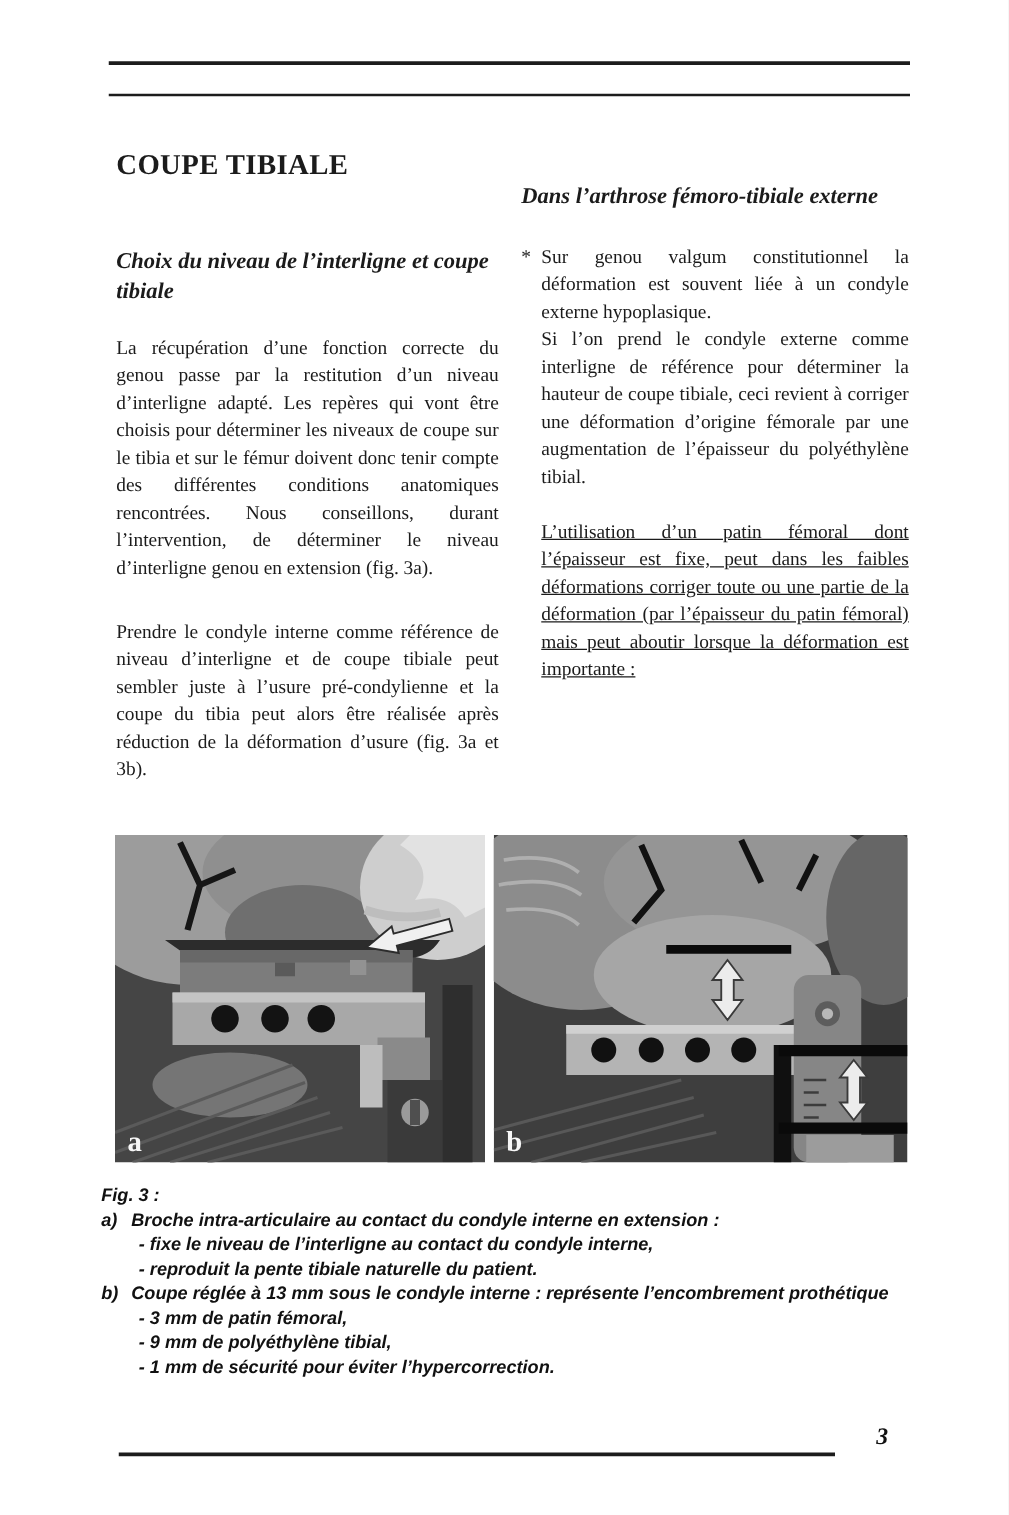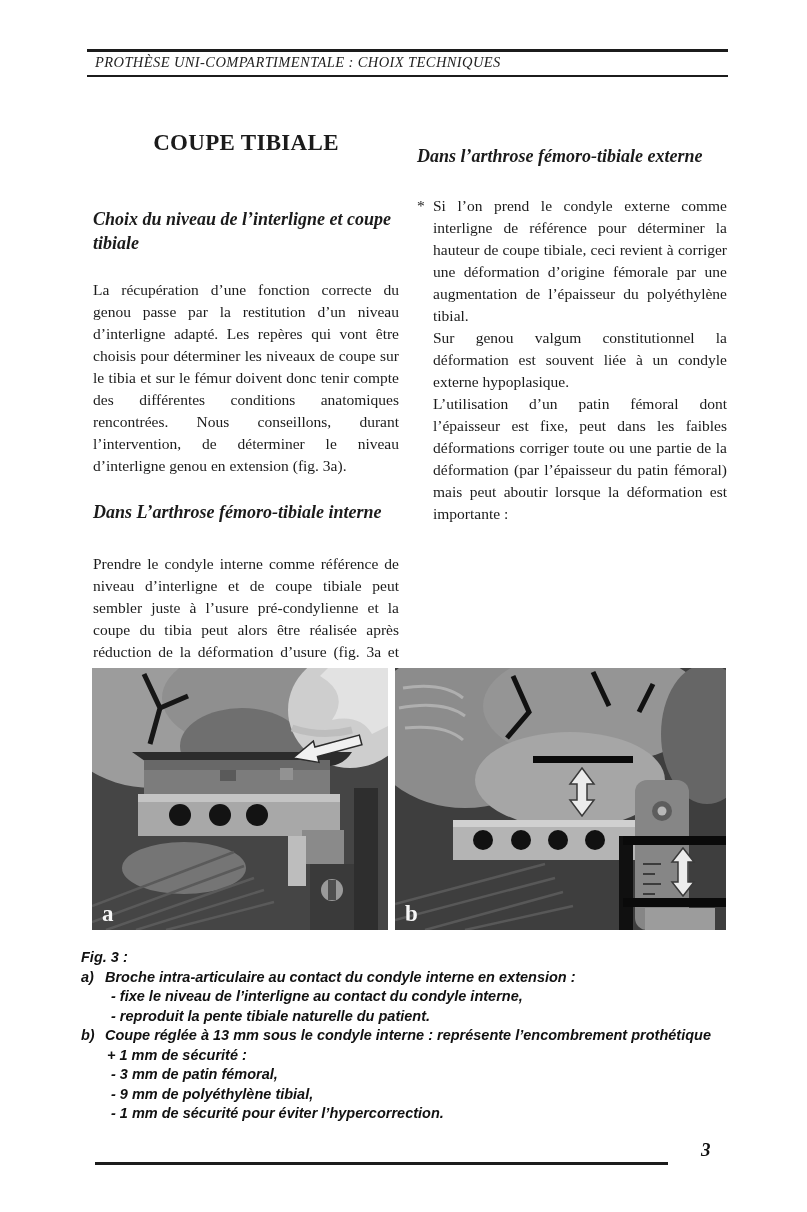--- a/index.html
+++ b/index.html
@@ -17,35 +17,35 @@
     position:absolute; left:95px; top:54px;
     font-style:italic; font-size:14.5px; letter-spacing:0.4px; color:#222;
     white-space:nowrap;
   }
 
   .col { position:absolute; font-size:15.5px; line-height:22px; text-align:justify; }
   .col-left  { left:93px;  top:118px; width:306px; }
   .col-right { left:417px; top:118px; width:310px; }
 
   .main-title {
-    margin:11px; font-size:23px; font-weight:bold; letter-spacing:0.3px;
-    text-align:center; line-height:28px;
+    margin:0; font-size:23px; font-weight:bold; letter-spacing:0.3px;
+    text-align:left; line-height:28px;
   }
   .sec-heading {
     margin:0; font-size:18px; line-height:24px; font-weight:bold; font-style:italic;
     text-align:left;
   }
   .mt-h2   { margin-top:50px; }
   .para    { margin:0; }
   #p1      { margin-top:24px; }
   #h3-int  { margin-top:23px; }
   #p2      { margin-top:29px; }
   #r-h2    { margin-top:26px; }
   #bullet  { margin-top:27px; }
-  #r-p2    { margin-left:16px; }
+  #r-p2    { margin-top:22px; margin-left:16px;text-decoration:underline; }
 
   .bullet-row { display:flex; }
   .bullet-star { width:16px; flex:none; text-align:left; }
   .bullet-body { flex:1; }
 
   .figures { position:absolute; left:92px; top:668px; display:flex; gap:7px; }
   .fig svg { display:block; }
 
   .caption {
     position:absolute; left:81px; top:948px; width:636px;
@@ -62,38 +62,36 @@
     position:absolute; left:701px; top:1139px;
     font-size:19px; font-weight:bold; font-style:italic; color:#111;
   }
 </style>
 </head>
 <body>
 
 <div class="page">
 
   <div class="rule rule-top"></div>
-  <div class="header-title">PROTHÈSE UNI-COMPARTIMENTALE : CHOIX TECHNIQUES</div>
   <div class="rule rule-under"></div>
 
   <div class="col col-left">
     <h1 class="main-title">COUPE TIBIALE</h1>
     <h2 class="sec-heading mt-h2">Choix du niveau de l’interligne et coupe tibiale</h2>
     <p class="para" id="p1">La récupération d’une fonction correcte du genou passe par la restitution d’un niveau d’interligne adapté. Les repères qui vont être choisis pour déterminer les niveaux de coupe sur le tibia et sur le fémur doivent donc tenir compte des différentes conditions anatomiques rencontrées. Nous conseillons, durant l’intervention, de déterminer le niveau d’interligne genou en extension (fig. 3a).</p>
-    <h2 class="sec-heading" id="h3-int">Dans L’arthrose fémoro-tibiale interne</h2>
     <p class="para" id="p2">Prendre le condyle interne comme référence de niveau d’interligne et de coupe tibiale peut sembler juste à l’usure pré-condylienne et la coupe du tibia peut alors être réalisée après réduction de la déformation d’usure (fig. 3a et 3b).</p>
   </div>
 
   <div class="col col-right">
     <h2 class="sec-heading" id="r-h2">Dans l’arthrose fémoro-tibiale externe</h2>
     <div class="bullet-row" id="bullet">
       <div class="bullet-star">*</div>
       <div class="bullet-body">
+        <p class="para">Sur genou valgum constitutionnel la déformation est souvent liée à un condyle externe hypoplasique.</p>
         <p class="para">Si l’on prend le condyle externe comme interligne de référence pour déterminer la hauteur de coupe tibiale, ceci revient à corriger une déformation d’origine fémorale par une augmentation de l’épaisseur du polyéthylène tibial.</p>
-        <p class="para">Sur genou valgum constitutionnel la déformation est souvent liée à un condyle externe hypoplasique.</p>
       </div>
     </div>
     <p class="para" id="r-p2">L’utilisation d’un patin fémoral dont l’épaisseur est fixe, peut dans les faibles déformations corriger toute ou une partie de la déformation (par l’épaisseur du patin fémoral) mais peut aboutir lorsque la déformation est importante :</p>
   </div>
 
   <div class="figures">
 
     <div class="fig">
       <svg width="296" height="262" viewBox="0 0 296 262" xmlns="http://www.w3.org/2000/svg">
         <rect width="296" height="262" fill="#454545"></rect>
@@ -221,21 +219,20 @@
     <div class="cap-row">
       <div class="cap-marker">a)</div>
       <div class="cap-text">Broche intra-articulaire au contact du condyle interne en extension :</div>
     </div>
     <div class="cap-ind2">- fixe le niveau de l’interligne au contact du condyle interne,</div>
     <div class="cap-ind2">- reproduit la pente tibiale naturelle du patient.</div>
     <div class="cap-row">
       <div class="cap-marker">b)</div>
       <div class="cap-text">Coupe réglée à 13 mm sous le condyle interne : représente l’encombrement prothétique</div>
     </div>
-    <div class="cap-ind1">+ 1 mm de sécurité :</div>
     <div class="cap-ind2">- 3 mm de patin fémoral,</div>
     <div class="cap-ind2">- 9 mm de polyéthylène tibial,</div>
     <div class="cap-ind2">- 1 mm de sécurité pour éviter l’hypercorrection.</div>
   </div>
 
   <div class="rule footer-rule"></div>
   <div class="page-number">3</div>
 
 </div>
 

